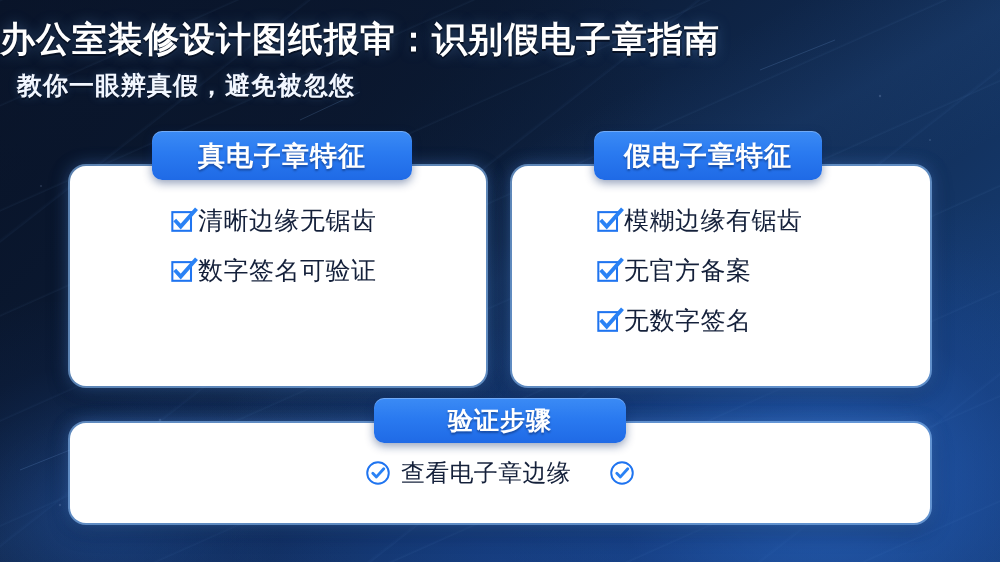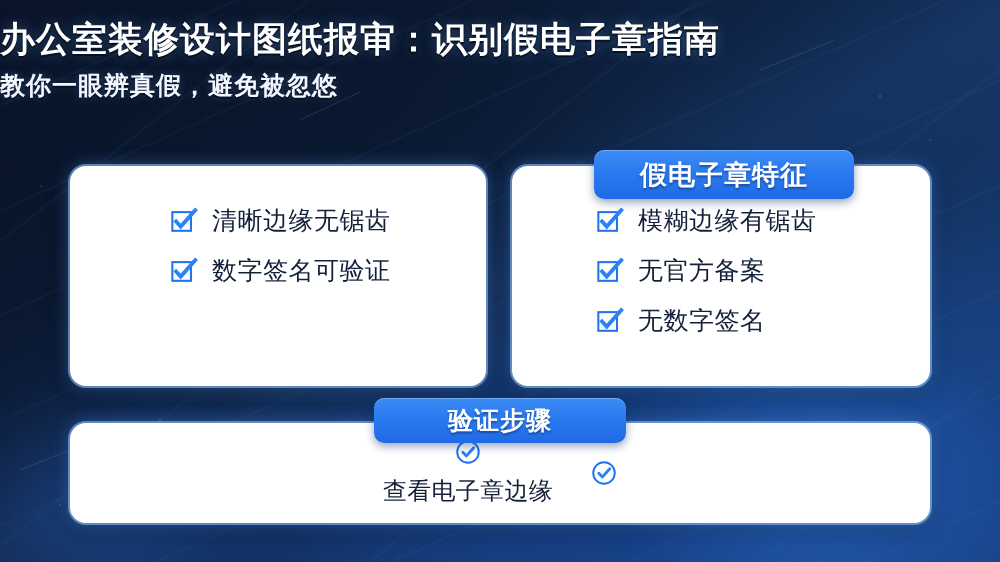--- a/index.html
+++ b/index.html
@@ -109,20 +109,21 @@
     white-space: nowrap;
   }
   .subtitle {
     margin-top: 10px;
     font-size: 25px;
     font-weight: bold;
     color: #f2f7ff;
     letter-spacing: 1px;
     text-shadow: 0 2px 0 rgba(6,14,30,0.8), 0 0 10px rgba(120,180,255,0.28);
     white-space: nowrap;
+    padding-left: 17px;
   }
 
   
   .card {
     position: absolute;
     background: #ffffff;
     border-radius: 16px;
     box-shadow:
       0 0 0 2px rgba(150,200,255,0.55),
       0 0 18px rgba(90,160,255,0.45),
@@ -144,40 +145,39 @@
     box-shadow:
       0 3px 10px rgba(10,40,100,0.45),
       inset 0 1px 0 rgba(255,255,255,0.28);
     color: #ffffff;
     font-weight: bold;
     letter-spacing: 1px;
     text-shadow: 0 2px 2px rgba(8,30,80,0.45);
     white-space: nowrap;
   }
   #pill-true  { left: 152px; top: 131px; width: 260px; height: 49px; font-size: 27px; }
-  #pill-fake  { left: 594px; top: 131px; width: 260px; height: 49px; font-size: 27px; margin-top: 19px; }
+  #pill-fake  { left: 594px; top: 131px; width: 228px; height: 49px; font-size: 27px; }
   #pill-steps { left: 374px; top: 398px; width: 252px; height: 45px; font-size: 25px; }
 
   .list {
     position: absolute;
     left: 0; right: 0;
     top: 38px;
     padding: 0 0 0 0;
     display: flex;
     flex-direction: column;
     gap: 17px;
     align-items: flex-start;
   }
   #card-true  .list { padding-left: 100px; }
   #card-fake  .list { padding-left: 84px; }
 
   .list-item {
     display: flex;
     align-items: center;
-    gap: 14px;
   }
   .item-text {
     font-size: 25px;
     color: #14203a;
     letter-spacing: 0.5px;
     white-space: nowrap;
     font-weight: normal;
   }
 
   .cb-icon { width: 28px; height: 28px; display: block; flex: 0 0 auto; }
@@ -188,21 +188,20 @@
     inset: 0;
     display: flex;
     align-items: center;
     justify-content: center;
     gap: 38px;
   }
   .step {
     display: flex;
     align-items: center;
     gap: 10px;
-    flex-direction: column;
   }
   .step-text {
     font-size: 24px;
     color: #14203a;
     white-space: nowrap;
     letter-spacing: 0.3px;
   }
   .circ-icon { width: 26px; height: 26px; display: block; flex: 0 0 auto; }
 </style>
 </head>
@@ -255,20 +254,21 @@
         <svg class="cb-icon" viewBox="0 0 30 30" aria-hidden="true">
           <rect x="2.5" y="5.5" width="20" height="20" fill="none" stroke="#1f74f0" stroke-width="2.2"></rect>
           <path d="M6.5 15.5 L11.5 21 L27 3.5" fill="none" stroke="#2a82f5" stroke-width="4.2" stroke-linecap="square" stroke-linejoin="miter"></path>
         </svg>
         <span class="item-text">数字签名可验证</span>
       </div>
 
 
     </div>
   </div>
+  <div class="pill" id="pill-true">真电子章特征</div>
 
   <div class="card" id="card-fake">
     <div class="list">
 
       <div class="list-item">
         <svg class="cb-icon" viewBox="0 0 30 30" aria-hidden="true">
           <rect x="2.5" y="5.5" width="20" height="20" fill="none" stroke="#1f74f0" stroke-width="2.2"></rect>
           <path d="M6.5 15.5 L11.5 21 L27 3.5" fill="none" stroke="#2a82f5" stroke-width="4.2" stroke-linecap="square" stroke-linejoin="miter"></path>
         </svg>
         <span class="item-text">模糊边缘有锯齿</span>

